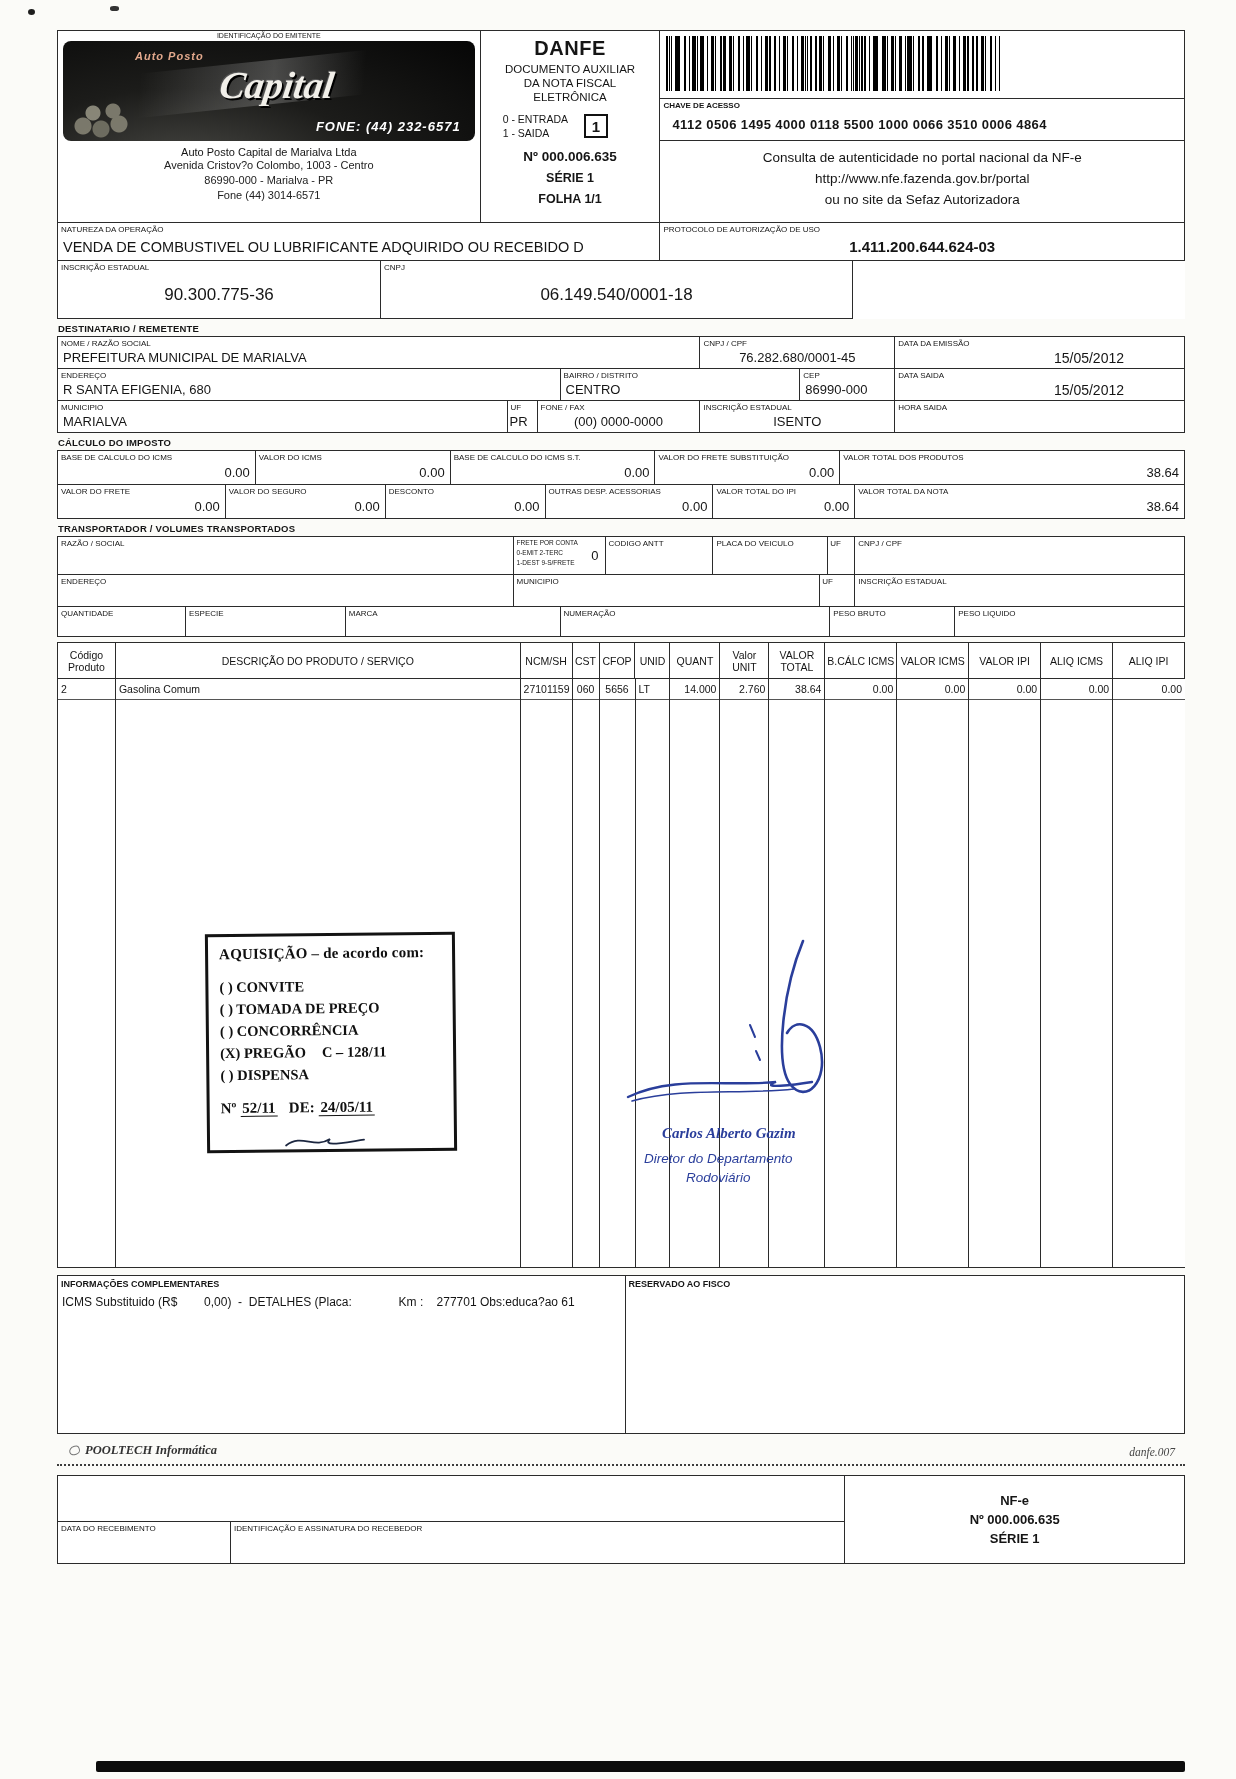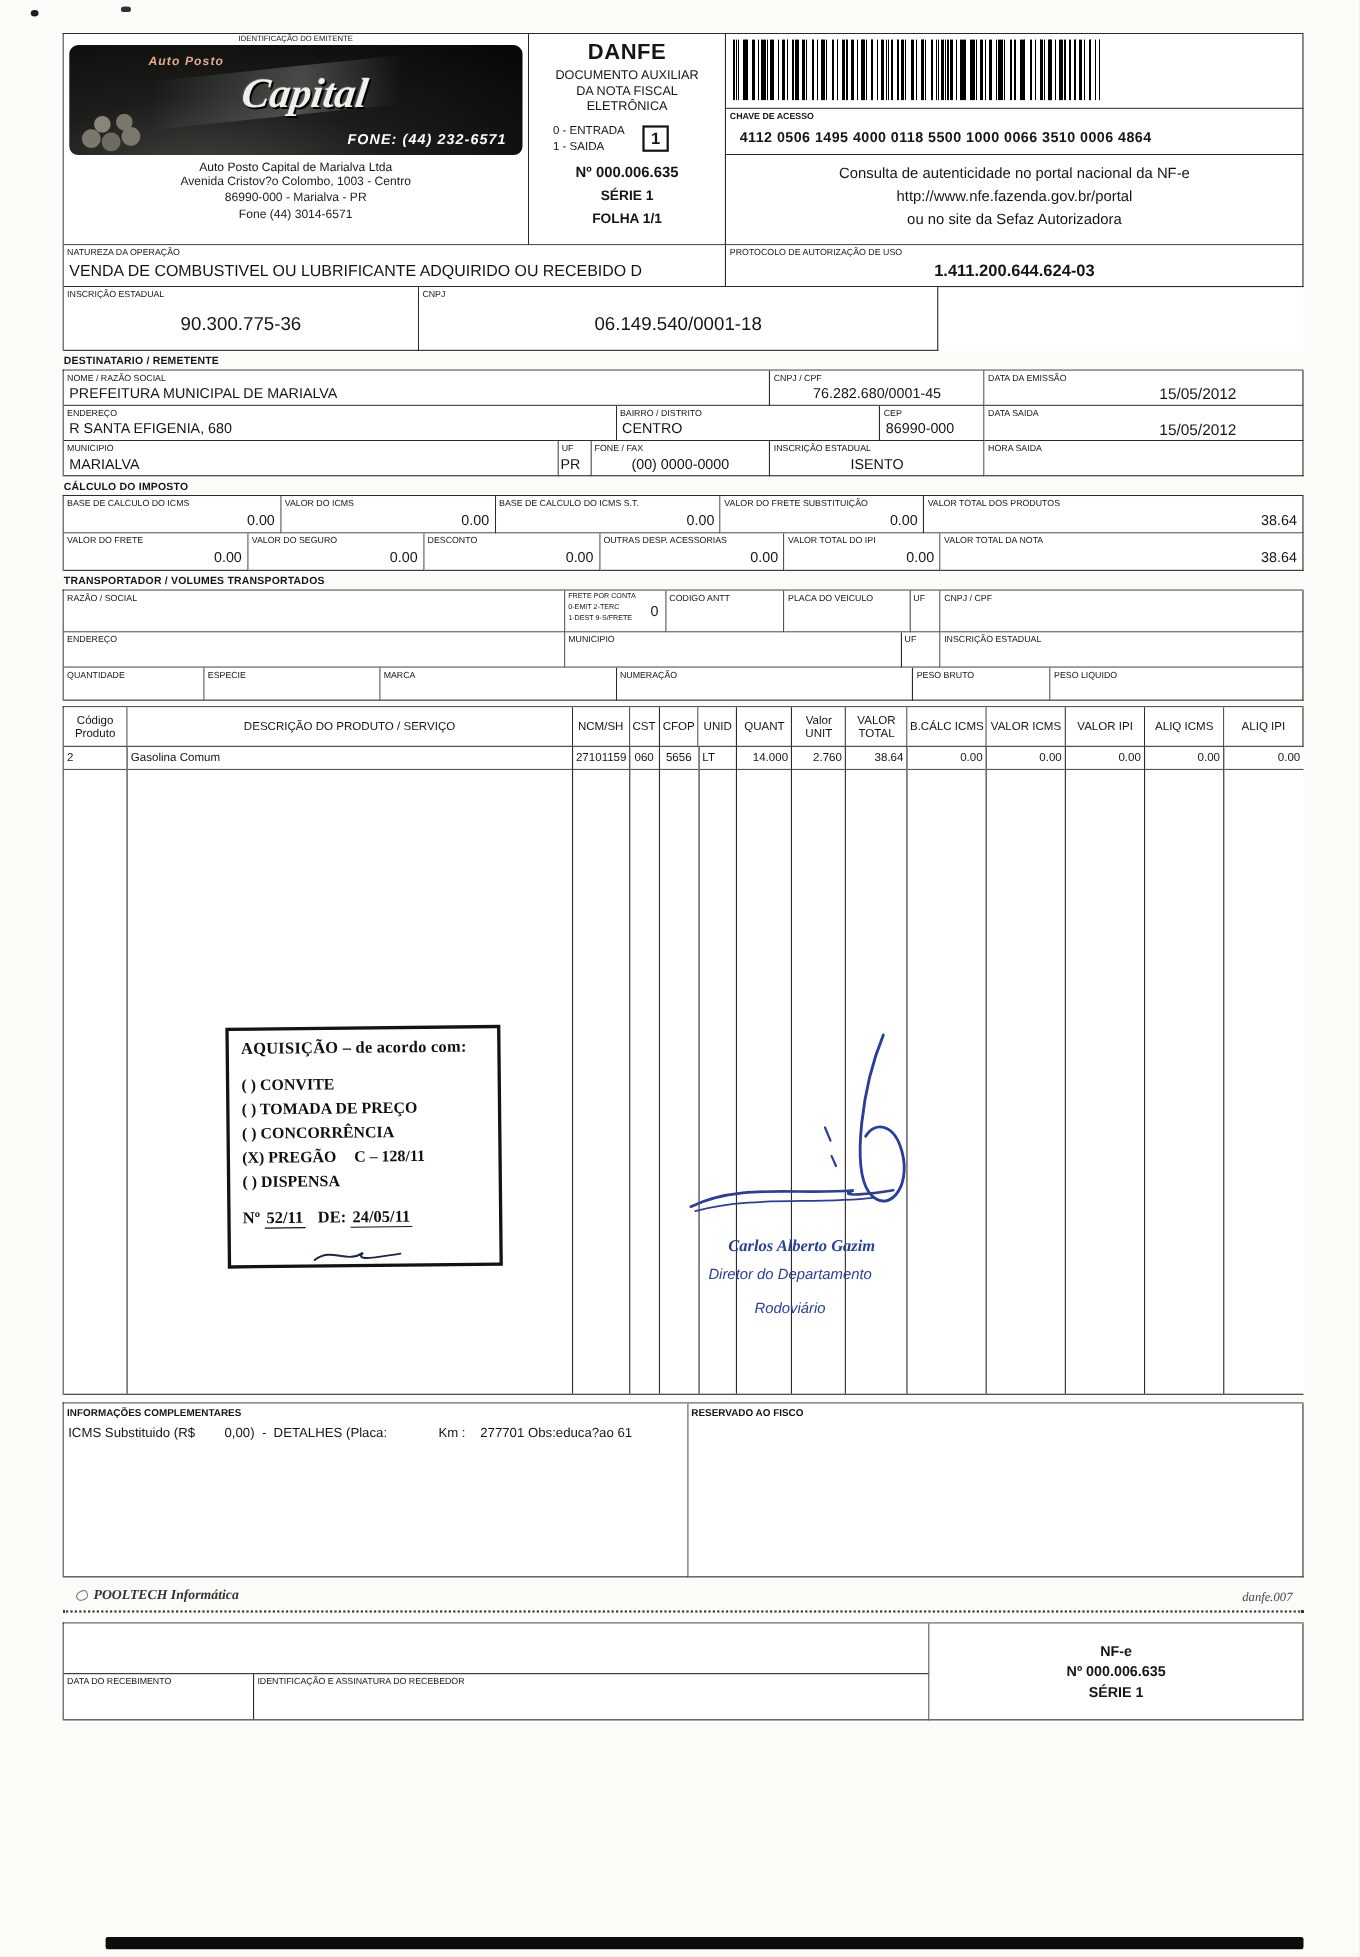--- a/index.html
+++ b/index.html
@@ -74,21 +74,21 @@
   .stamp-ref { margin-left:16px; }
   .stamp-num { margin-top:14px; font-size:15px; }
   .u { border-bottom:1.6px solid #131313; padding:0 2px; }
   .stamp-scribble { position:absolute; left:70px; bottom:-2px; }
 
   
   .sig-wrap { position:absolute; left:540px; top:250px; width:330px; height:330px; color:#2a3e9b; }
   .sig-ink { position:absolute; left:0; top:0; }
   .sig-name { position:absolute; top:196px; left:38px; font-family:"Liberation Serif",serif; font-style:italic; font-weight:bold; font-size:15px; white-space:nowrap;margin-left:26px; }
   .sig-role1 { position:absolute; top:222px; left:46px; font-size:13.5px; font-style:italic; }
-  .sig-role2 { position:absolute; top:241px; left:88px; font-size:13.5px; font-style:italic;margin-top:12px; }
+  .sig-role2 { position:absolute; top:241px; left:88px; font-size:13.5px; font-style:italic; }
 
   
   .info-text { font-size:12px; padding:6px 4px 0 4px; white-space:pre-wrap; }
   .lbl-bold { font-size:9px; font-weight:bold; padding:3px 0 0 3px; }
   .footer-row { display:flex; justify-content:space-between; margin-top:9px; padding:0 10px 0 12px; align-items:flex-end; }
   .pooltech { font-family:"Liberation Serif",serif; font-weight:bold; font-style:italic; font-size:12.5px; color:#333; display:flex; align-items:center; gap:5px; }
   .pool-mark { width:11px; height:9px; border:1.5px solid #777; border-radius:60% 40% 50% 50%; transform:rotate(-18deg); display:inline-block; }
   .danfe-ref { font-family:"Liberation Serif",serif; font-style:italic; font-size:11.5px; color:#444; }
   .dotline { margin-top:6px; border-bottom:2px dotted #3c3c3c; height:2px; }
   .receipt { margin-top:9px; }

